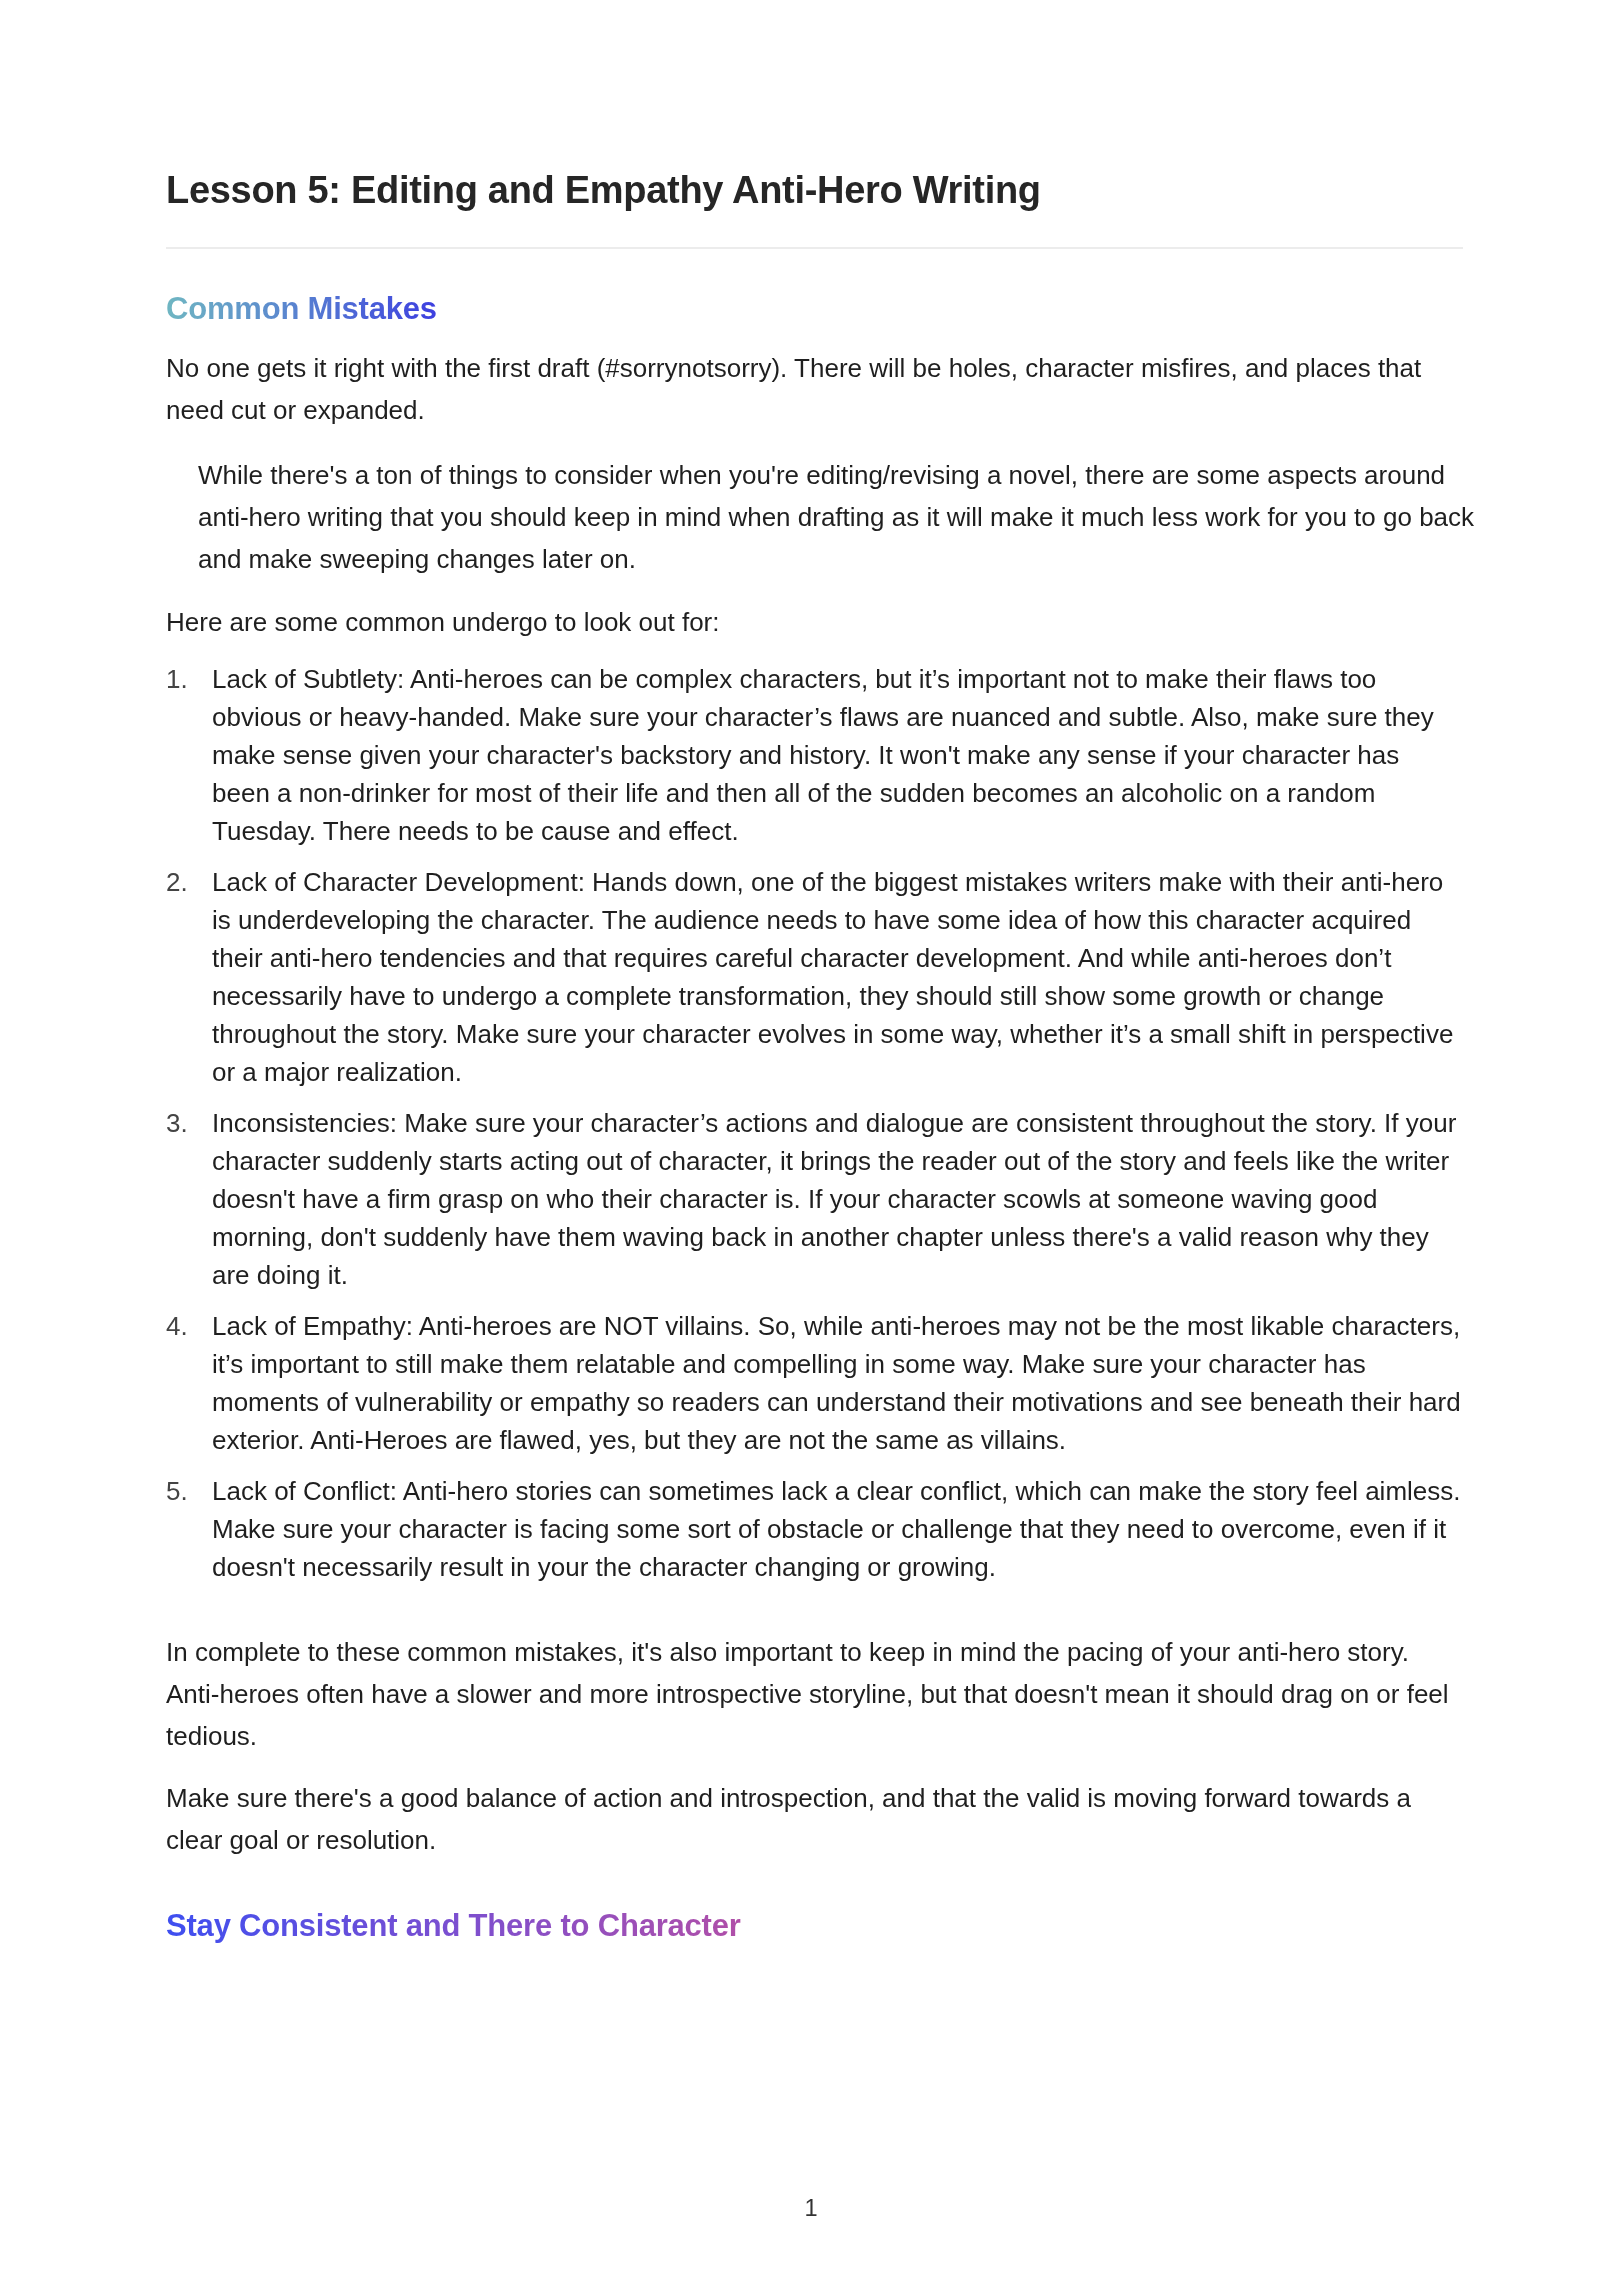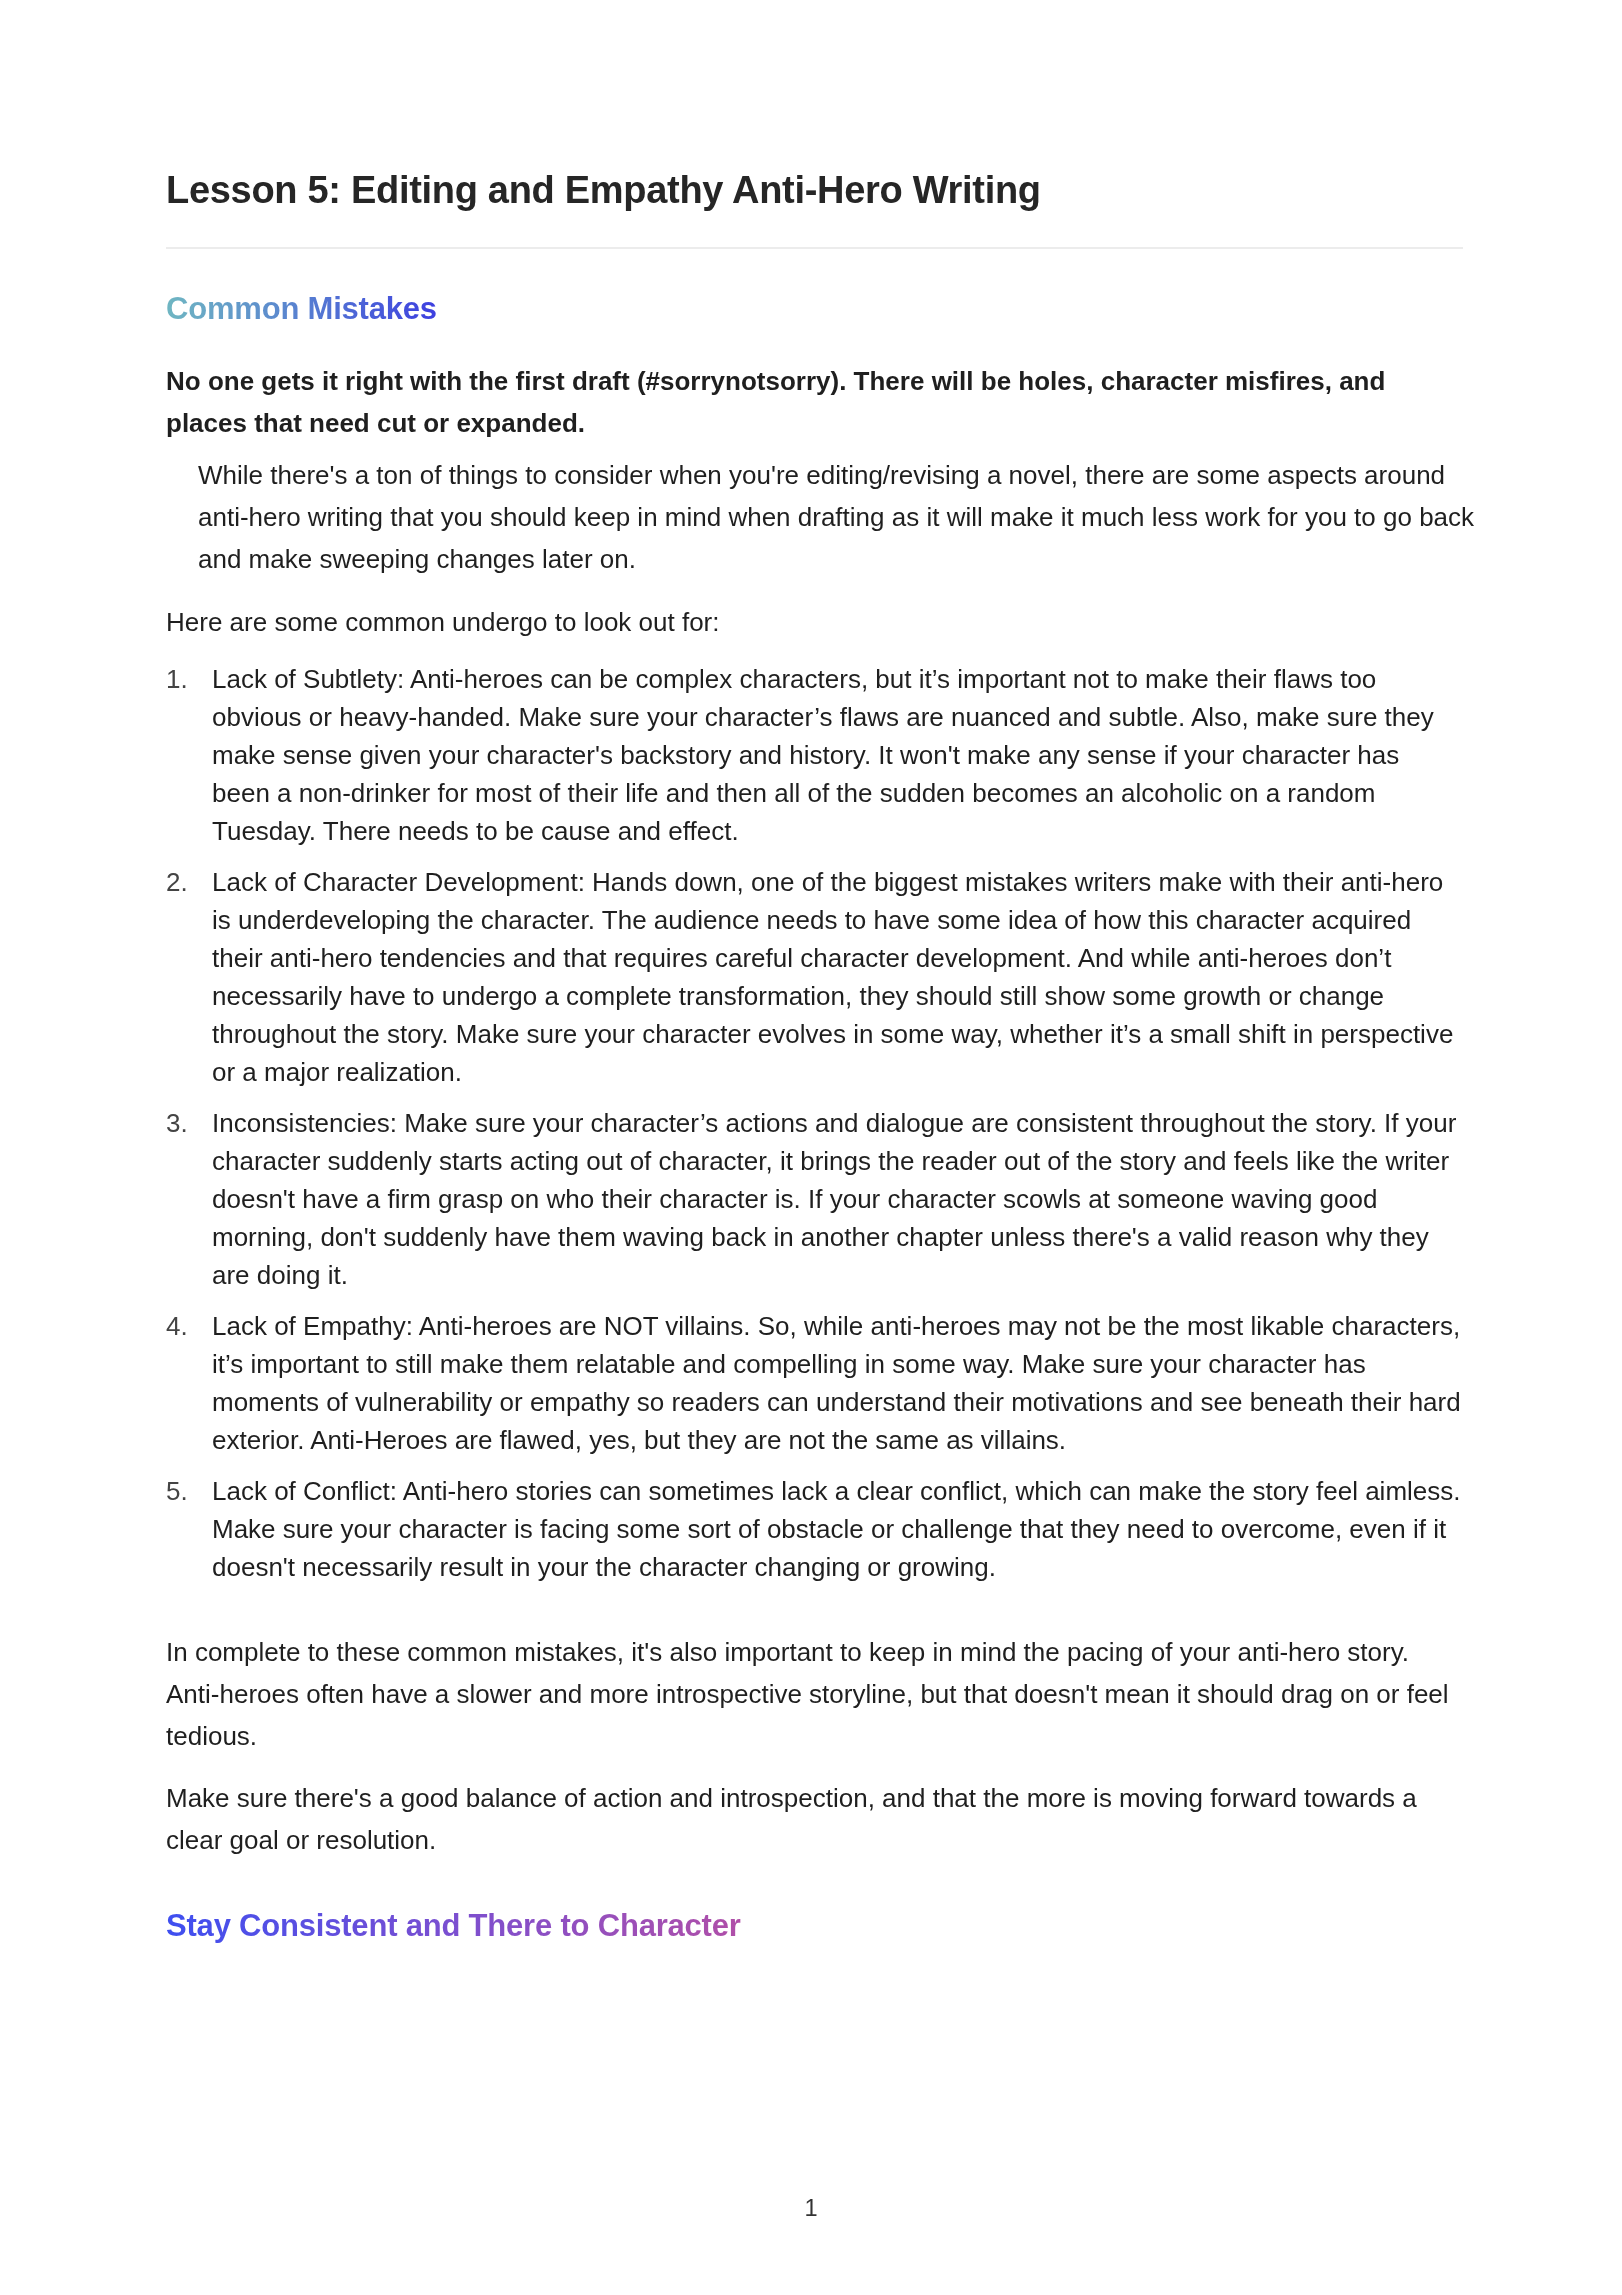--- a/index.html
+++ b/index.html
@@ -26,21 +26,21 @@
     -webkit-background-clip: text; background-clip: text; color: transparent;
   }
   .h2-common { top: 291px; }
   .h2-common span { background-image: linear-gradient(90deg, #6fb6c2 0%, #5a86cf 45%, #3d3fe0 100%); }
   .h2-stay { top: 1908px; }
   .h2-stay span { background-image: linear-gradient(90deg, #3e4ff0 0%, #7b4fd0 50%, #b04fa8 100%); }
   .para {
     position: absolute; left: 0; width: 1297px; margin: 0;
     font-size: 26px; line-height: 42px; color: #1f1f1f;
   }
-  .p1 { top: 360px; font-weight: bold; }
+  .p1 { top: 347px; }
   .p2 { top: 454px; margin-left: 32px; }
   .p3 { top: 601px; }
   .p4 { top: 1631px; }
   .p5 { top: 1777px; }
   .list {
     position: absolute; left: 0; top: 660px; width: 1297px; margin: 0; padding: 0;
     list-style: none;
   }
   .list li {
     position: relative; padding-left: 46px; font-size: 26px; line-height: 38px;
@@ -86,21 +86,21 @@
       <span class="num">4.</span>
       <span>Lack of Empathy: Anti-heroes are NOT villains. So, while anti-heroes may not be the most likable characters, it’s important to still make them relatable and compelling in some way. Make sure your character has moments of vulnerability or empathy so readers can understand their motivations and see beneath their hard exterior. Anti-Heroes are flawed, yes, but they are not the same as villains.</span>
     </li>
     <li>
       <span class="num">5.</span>
       <span>Lack of Conflict: Anti-hero stories can sometimes lack a clear conflict, which can make the story feel aimless. Make sure your character is facing some sort of obstacle or challenge that they need to overcome, even if it doesn't necessarily result in your the character changing or growing.</span>
     </li>
   </ol>
 
   <p class="para p4">In complete to these common mistakes, it's also important to keep in mind the pacing of your anti-hero story. Anti-heroes often have a slower and more introspective storyline, but that doesn't mean it should drag on or feel tedious.</p>
-  <p class="para p5">Make sure there's a good balance of action and introspection, and that the more is moving forward towards a clear goal or resolution.</p>
+  <p class="para p5">Make sure there's a good balance of action and introspection, and that the valid is moving forward towards a clear goal or resolution.</p>
 
   <h2 class="h2 h2-stay">
     <span>Stay Consistent and There to Character</span>
   </h2>
 </div>
 
 <div class="page-num">1</div>
 
 
 </body></html>

